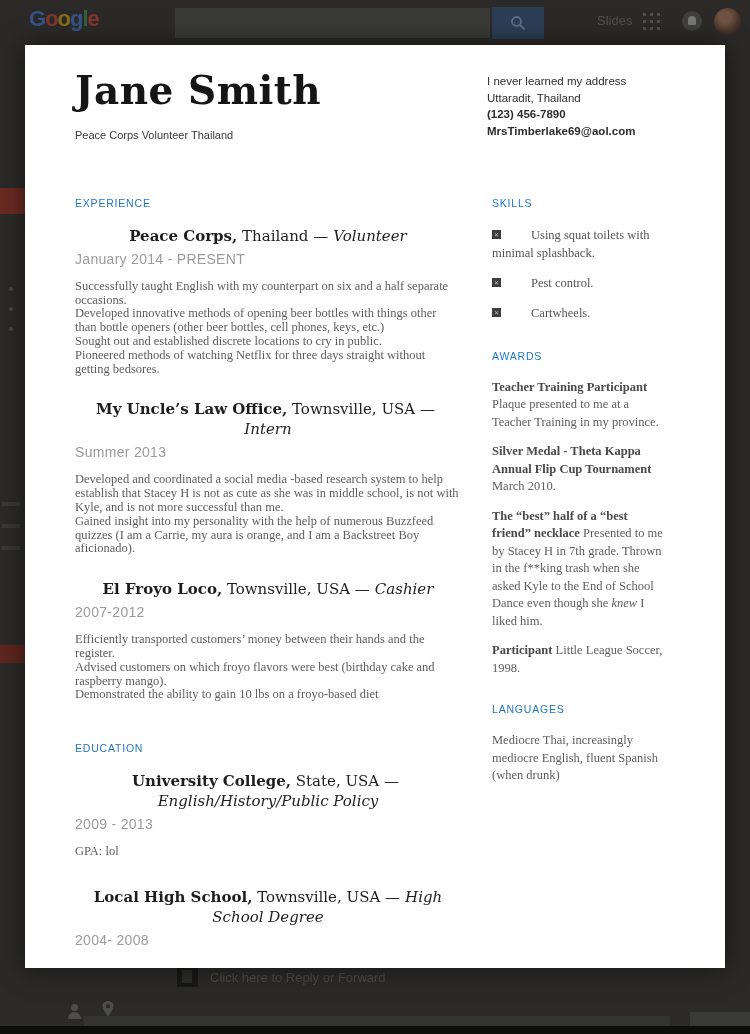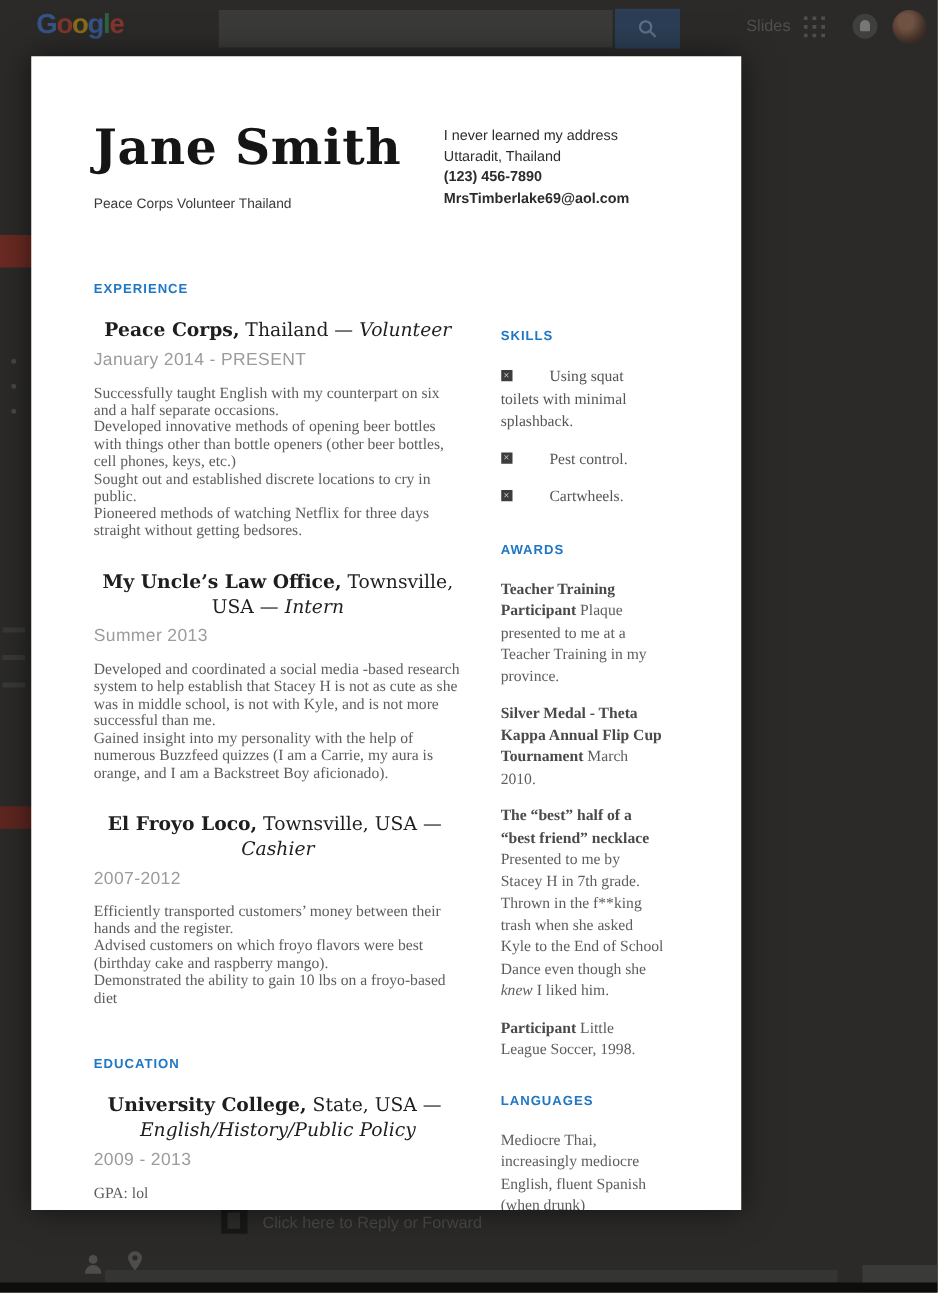--- a/index.html
+++ b/index.html
@@ -28,33 +28,33 @@
   .foot-reply { position:absolute; left:210px; top:970px; font-size:13px; color:#4a4a48; }
   .foot-person { position:absolute; left:67px; top:1004px; width:15px; height:15px; }
   .foot-person .head { position:absolute; left:4px; top:0; width:7px; height:7px; border-radius:50%; background:#4d4d4b; }
   .foot-person .body { position:absolute; left:1px; top:8px; width:13px; height:7px; border-radius:7px 7px 0 0; background:#4d4d4b; }
   .foot-pin { position:absolute; left:101px; top:1000px; }
   .foot-panel { position:absolute; left:84px; top:1016px; width:586px; height:10px; background:#343433; }
   .foot-tile { position:absolute; left:690px; top:1012px; width:60px; height:22px; background:#3a3a38; }
   .foot-strip { position:absolute; left:0; top:1026px; width:750px; height:8px; background:#0d0d0c; }
 
   
-  .modal { position:absolute; left:25px; top:45px; width:568px; height:923px; background:#ffffff; box-shadow:0 0 24px rgba(0,0,0,.55); overflow:hidden; padding:52px 62px 0 50px; }
+  .modal { position:absolute; left:25px; top:45px; width:700px; height:923px; background:#ffffff; box-shadow:0 0 24px rgba(0,0,0,.55); overflow:hidden; padding:24px 62px 0 50px; }
 
   .r-head { display:flex; justify-content:space-between; margin-bottom:56px; }
   .r-name { font-family:"DejaVu Serif", serif; font-weight:bold; font-size:39px; line-height:1.1; color:#151515; letter-spacing:.5px; }
   .r-subtitle { margin-top:17px; font-size:11px; color:#3a3a3a; }
   .r-contact { width:176px; padding-top:4px; font-size:11.5px; line-height:16.5px; color:#2c2c2c; }
   .r-contact .b { font-weight:bold; }
 
   .r-cols { display:flex; }
   .col-left { width:386px; margin-right:31px; }
-  .col-right { width:171px;margin-top:38px; }
-
-  .sec-label { font-size:10.5px; font-weight:bold; letter-spacing:.8px; color:#2077c4; margin-bottom:17px; }
+  .col-right { width:171px; }
+
+  .sec-label { font-size:10.5px; font-weight:normal; letter-spacing:.8px; color:#2077c4; margin-bottom:17px; }
   .sec-label.mt { margin-top:40px; }
 
   .job { margin-bottom:23px; }
   .job-title { font-family:"DejaVu Serif", serif; font-size:15px; line-height:20px; color:#1e1e1e;text-align:center; }
   .job-title .co { font-weight:bold; }
   .job-title .dash { margin-right:5px; }
   .job-title i { font-family:"DejaVu Serif", serif; }
   .job-dates { margin-top:5px; font-size:14px; letter-spacing:.3px; color:#9b9b9b; }
   .job-body { margin-top:13px; font-family:"Liberation Serif", serif; font-size:12.5px; line-height:13.8px; color:#5d5d5d; }
   .job-note { margin-top:12px; font-family:"Liberation Serif", serif; font-size:12.5px; color:#5d5d5d; }

